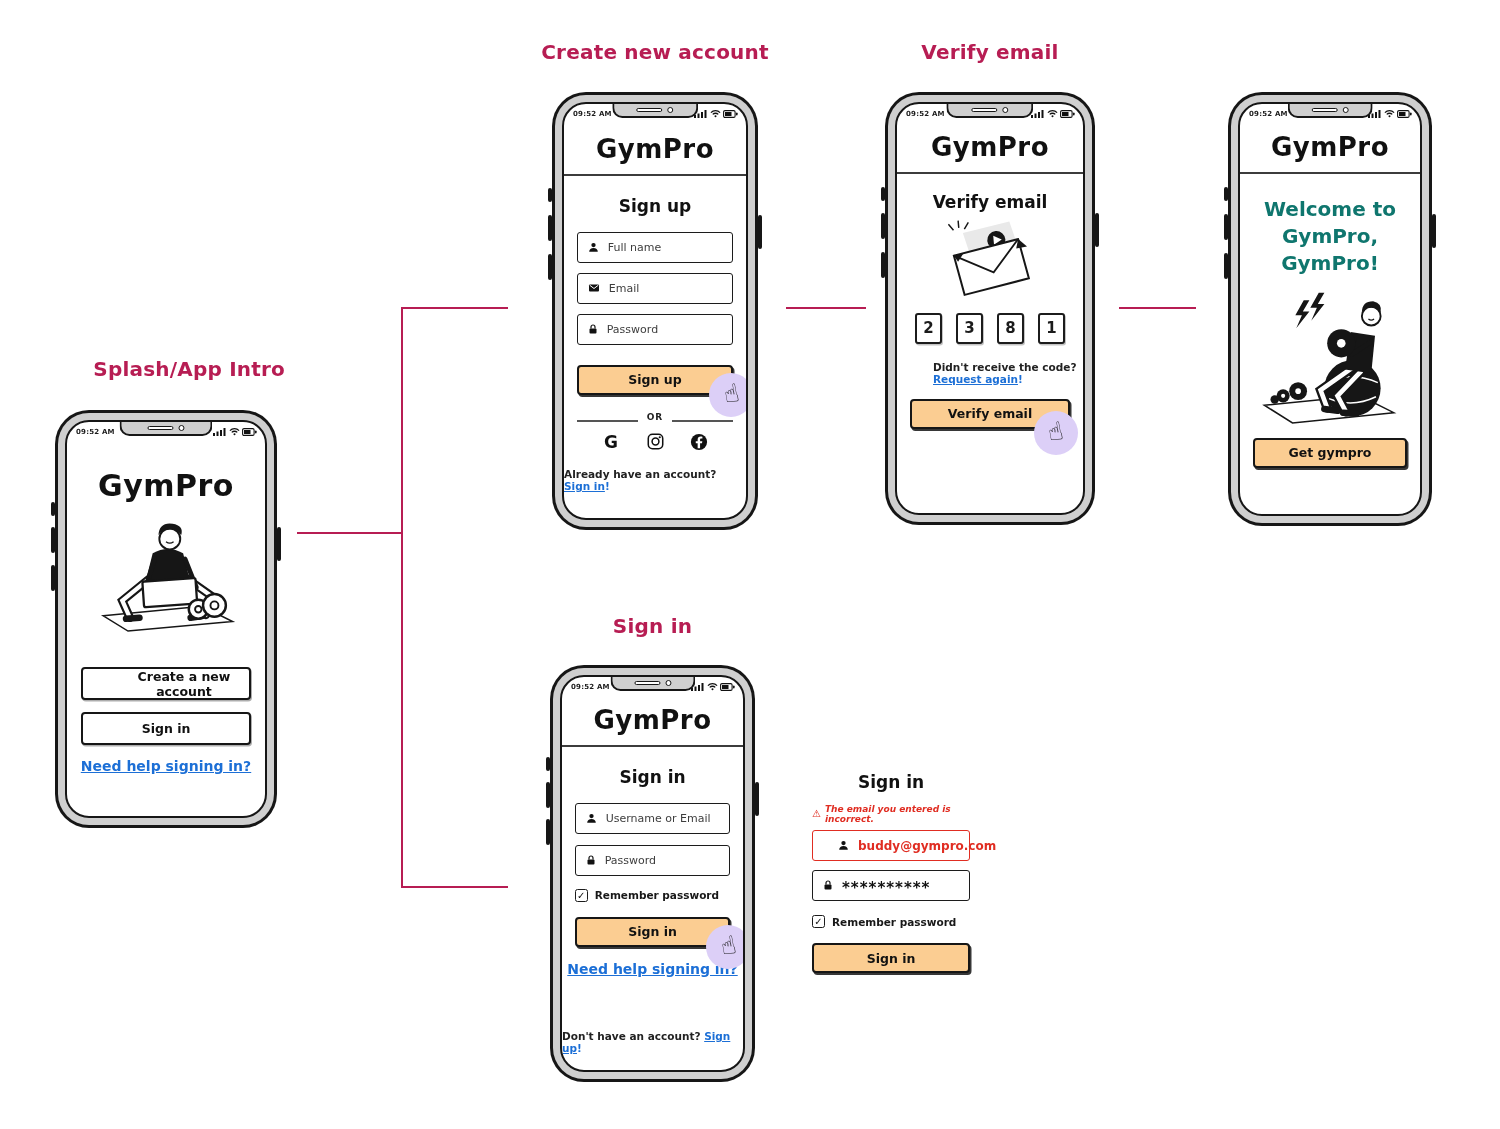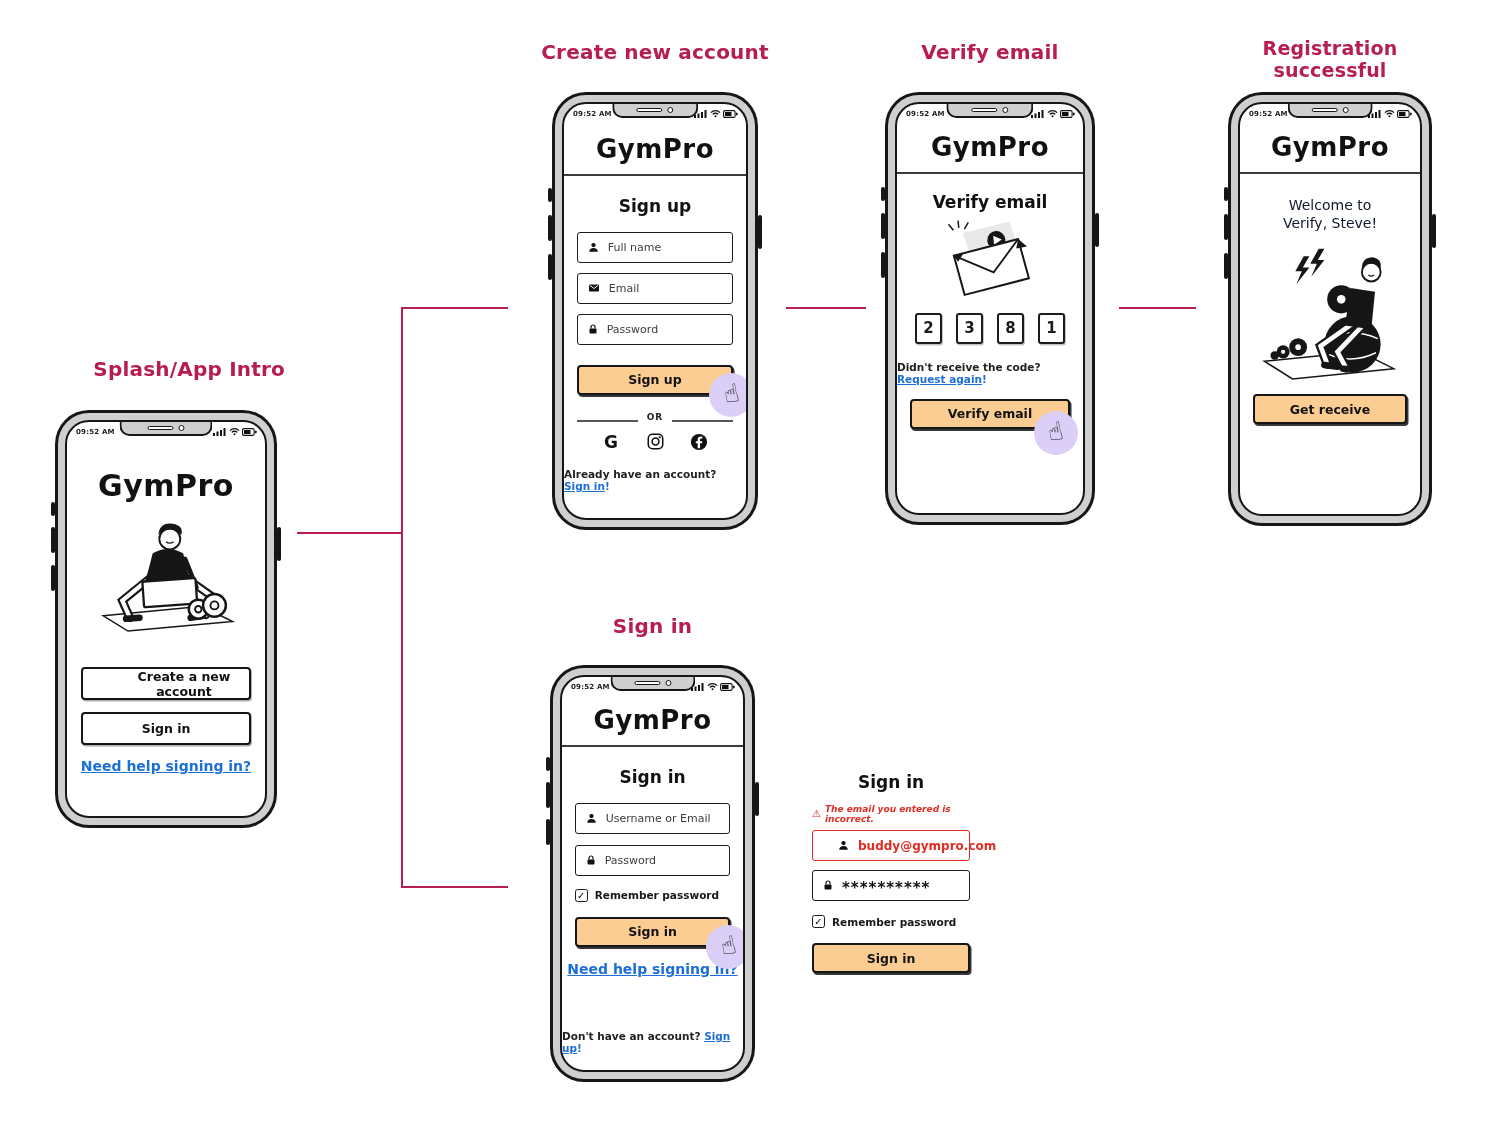--- a/index.html
+++ b/index.html
@@ -63,21 +63,21 @@
   .social-row .s-btn{cursor:pointer; display:flex; align-items:center; justify-content:center; width:20px; height:20px;}
   .gicon{font-size:17px; font-weight:800; color:#111;}
 
   .remember{width:86%; display:flex; align-items:center; gap:7px;}
   .remember .cb{width:13px; height:13px; border:1.8px solid #1c1c1c; border-radius:2.5px; display:flex; align-items:center; justify-content:center; font-size:10px; font-weight:700; color:#111; background:#fff;}
   .remember .cb-label{font-size:10.5px; font-weight:600; color:#181818;}
 
   .info-text{font-size:10.5px; font-weight:600; color:#222; text-align:center; line-height:1.35;}
   .code-row{display:flex; gap:14px;}
   .code-box{width:27px; height:31px; border:2px solid #1c1c1c; border-radius:3px; display:flex; align-items:center; justify-content:center; font-size:15px; font-weight:700; box-shadow:1px 1.5px 0 rgba(20,20,20,.25); background:#fff;}
-  .welcome{font-size:14px; font-weight:400; text-align:center; line-height:1.35; color:#0f172a;}
+  .welcome{font-size:20px; font-weight:700; text-align:center; line-height:1.35; color:#0f766e;}
 
   
   .error-panel{position:absolute; display:flex; flex-direction:column; align-items:center;}
   .ep-title{font-size:17px; font-weight:700; color:#111;}
   .ep-error{display:flex; align-items:center; gap:4px; align-self:flex-start; margin-top:12px;}
   .ep-error .warn{color:var(--error); font-size:10px; line-height:1;}
   .ep-error .msg{color:var(--error); font-size:9px; font-weight:700;font-style:italic;}
   .error-panel .field{width:100%; margin-top:6px;}
   .error-panel .field + .field{margin-top:9px;}
   .error-panel .remember{width:100%; margin-top:14px;}
@@ -93,21 +93,20 @@
   <div class="connector" style="left:297px; top:532px; width:105px; height:2px;"></div>
   <div class="connector" style="left:401px; top:307px; width:2px; height:581px;"></div>
   <div class="connector" style="left:401px; top:307px; width:107px; height:2px;"></div>
   <div class="connector" style="left:401px; top:886px; width:107px; height:2px;"></div>
   <div class="connector" style="left:786px; top:307px; width:80px; height:2px;"></div>
   <div class="connector" style="left:1119px; top:307px; width:77px; height:2px;"></div>
 
   <div class="flow-label" style="left:45px; top:357px; width:240px;text-align:right;">Splash/App Intro</div>
   <div class="flow-label" style="left:540px; top:40px; width:230px;">Create new account</div>
   <div class="flow-label" style="left:875px; top:40px; width:230px;">Verify email</div>
-  <div class="flow-label" style="left:1208px; top:37px; width:244px; font-size:19px;">Registration successful</div>
   <div class="flow-label" style="left:540px; top:614px; width:225px;">Sign in</div>
 
   <div class="phone" style="left:55px; top:410px; width:222px; height:418px;">
     <div class="side-btn sb-l1"></div>
     <div class="side-btn sb-l2"></div>
     <div class="side-btn sb-l3"></div>
     <div class="side-btn sb-r1"></div>
     <div class="bezel">
         <div class="screen">
       <div class="statusbar">
@@ -346,21 +345,21 @@
       </div>
 
 
       <div class="code-row" style="margin-top:13px;">
         <div class="code-box">2</div>
         <div class="code-box">3</div>
         <div class="code-box">8</div>
         <div class="code-box">1</div>
       </div>
 
-      <div class="footer-line" style="margin-top:17px;">
+      <div class="footer-line" style="margin-top:17px;margin-left:36px;">
         <span>Didn't receive the code?</span>
         <span class="link">Request again</span><span class="suffix">!</span>
       </div>
 
       <div class="cta-wrap" style="margin-top:14px;">
         <button class="cta">Verify email</button>
         <div class="cursor" style="right:-8px; bottom:-26px;">
               <span>☝</span>
             </div>
       </div>
@@ -405,21 +404,21 @@
       <div class="notch">
             <span class="speaker"></span>
             <span class="cam"></span>
           </div>
 
       <div class="apphead" style="margin-top:28px;">GymPro</div>
       <div class="rule"></div>
 
       <div class="welcome" style="margin-top:22px;">
         <div>Welcome to</div>
-        <div>Verify, Steve!</div>
+        <div>GymPro, GymPro!</div>
       </div>
 
       <div style="margin-top:8px;">
         <svg viewBox="0 0 160 150" width="150" height="141">
           <path d="M52 16 L43 32 L50 32 L44 46 L58 28 L51 28 L58 16 Z" fill="#161616"></path>
           <path d="M68 8 L59 24 L66 24 L60 38 L74 20 L67 20 L74 8 Z" fill="#161616"></path>
           <path d="M10 128 L112 118 L148 136 L40 147 Z" fill="none" stroke="#161616" stroke-width="1.6"></path>
           <circle cx="104" cy="110" r="30" fill="#161616"></circle>
           <path d="M77 103 Q104 92 131 104" stroke="#fff" stroke-width="1.6" fill="none"></path>
           <path d="M79 121 Q104 131 129 119" stroke="#fff" stroke-width="1.6" fill="none"></path>
@@ -439,21 +438,21 @@
           <circle cx="92" cy="62" r="4.6" fill="#fff"></circle>
           <circle cx="30" cy="118" r="7" fill="#161616"></circle>
               <circle cx="30" cy="118" r="2.2" fill="#fff"></circle>
           <circle cx="46" cy="113" r="9.5" fill="#161616"></circle>
               <circle cx="46" cy="113" r="3" fill="#fff"></circle>
           <circle cx="21" cy="122" r="4.5" fill="#161616"></circle>
         </svg>
       </div>
 
       <div class="cta-wrap" style="margin-top:12px;">
-        <button class="cta">Get receive</button>
+        <button class="cta">Get gympro</button>
       </div>
     </div>
       </div>
   </div>
 
   <div class="phone" style="left:550px; top:665px; width:205px; height:417px;">
     <div class="side-btn sb-l1"></div>
     <div class="side-btn sb-l2"></div>
     <div class="side-btn sb-l3"></div>
     <div class="side-btn sb-r1"></div>

